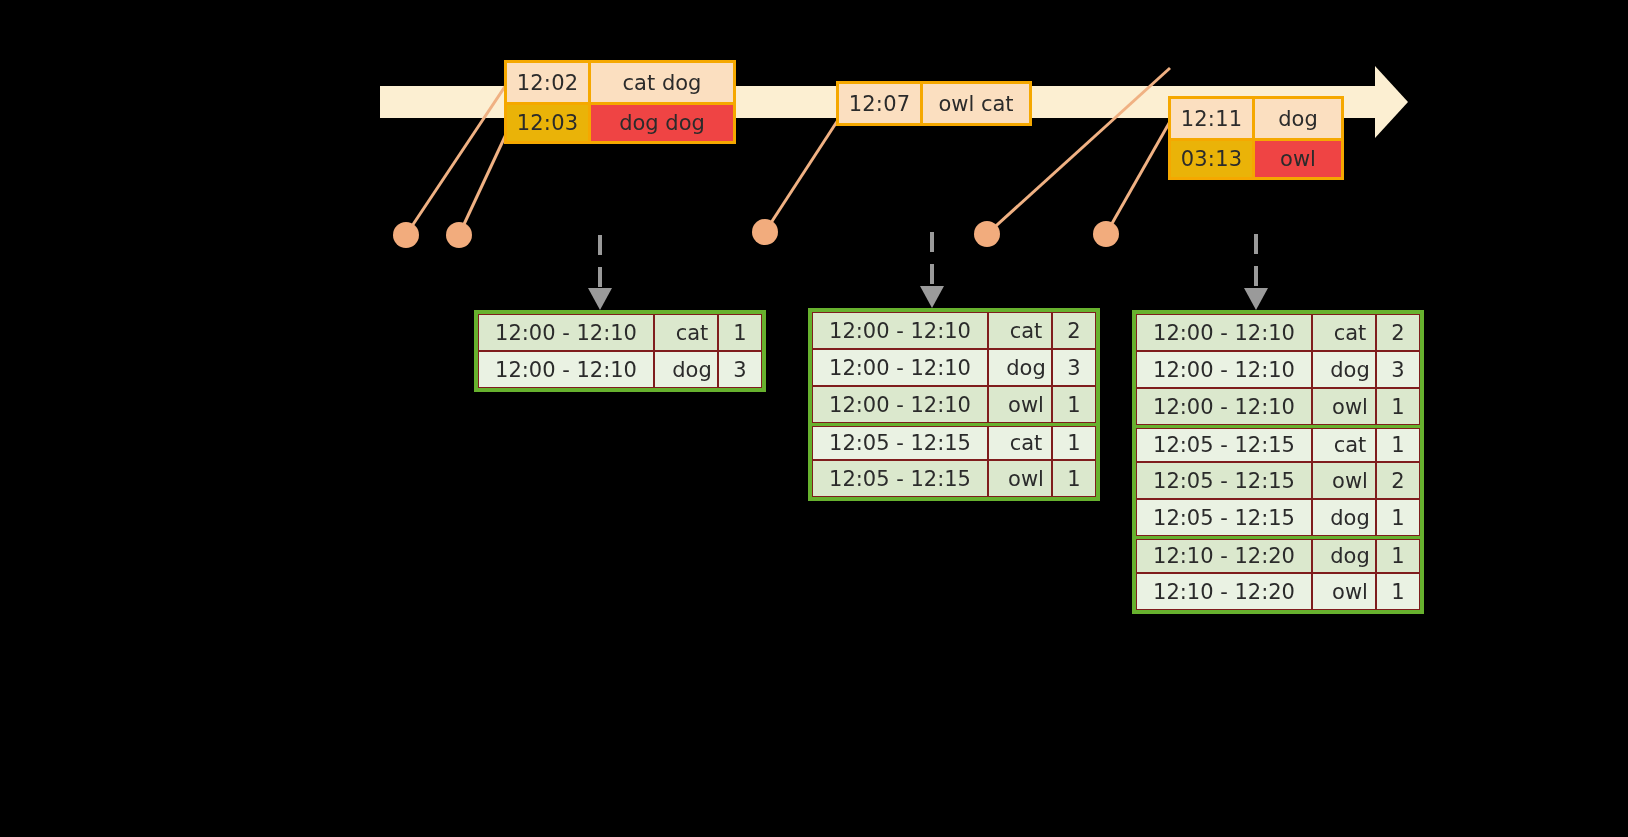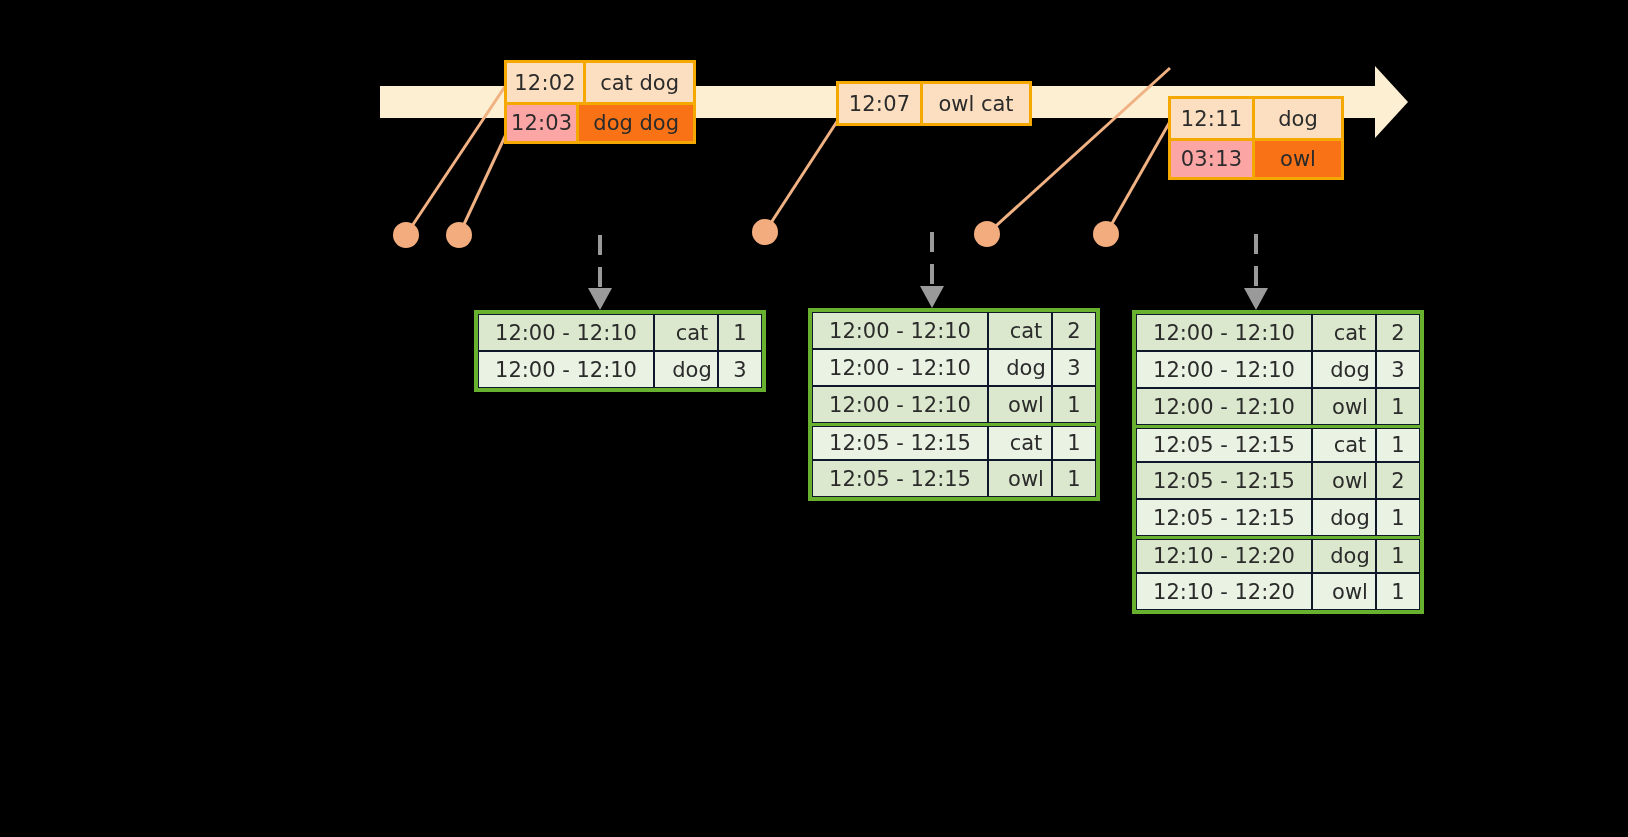--- a/index.html
+++ b/index.html
@@ -41,46 +41,46 @@
     border-top: 3px solid #f5a800;
   }
   .evt-row.shade .evt-time,
   .evt-row.shade .evt-words {
     background: #fbdfc0;
   }
   .evt-time {
     width: 84px;
     box-sizing: border-box;
     border-right: 3px solid #f5a800;
-    background: #fca5a5;
+    background: #eab308;
     display: flex;
     align-items: center;
     justify-content: center;
     font-size: 21px;
     color: #2b2b2b;
     letter-spacing: 0.2px;
   }
   .evt-words {
     flex: 1;
     box-sizing: border-box;
-    background: #f97316;
+    background: #ef4444;
     display: flex;
     align-items: center;
     justify-content: center;
     font-size: 21px;
     color: #2b2b2b;
     padding: 0 14px;
     white-space: nowrap;
   }
   
   .gtable {
     position: absolute;
     border: 4px solid #67b12e;
     box-sizing: border-box;
-    background: #0f172a;
+    background: #7f1d1d;
     padding: 0;
   }
   .grow {
     display: flex;
     height: 37px;
     box-sizing: border-box;
   }
   .gcell {
     box-sizing: border-box;
     display: flex;
@@ -136,21 +136,21 @@
       <line x1="932" y1="232" x2="932" y2="286" stroke-dasharray="20 12"></line>
       <line x1="1256" y1="234" x2="1256" y2="288" stroke-dasharray="20 12"></line>
     </g>
     <g fill="#9a9a9a">
       <polygon points="588,288 612,288 600,310"></polygon>
       <polygon points="920,286 944,286 932,308"></polygon>
       <polygon points="1244,288 1268,288 1256,310"></polygon>
     </g>
   </svg>
 
-  <div class="evt-group" style="left:504px; top:60px; width:192px;">
+  <div class="evt-group" style="left:504px; top:60px; width:232px;">
     <div class="evt-row shade">
       <div class="evt-time">12:02</div>
       <div class="evt-words">cat dog</div>
     </div>
     <div class="evt-row">
       <div class="evt-time">12:03</div>
       <div class="evt-words">dog dog</div>
     </div>
   </div>
 

